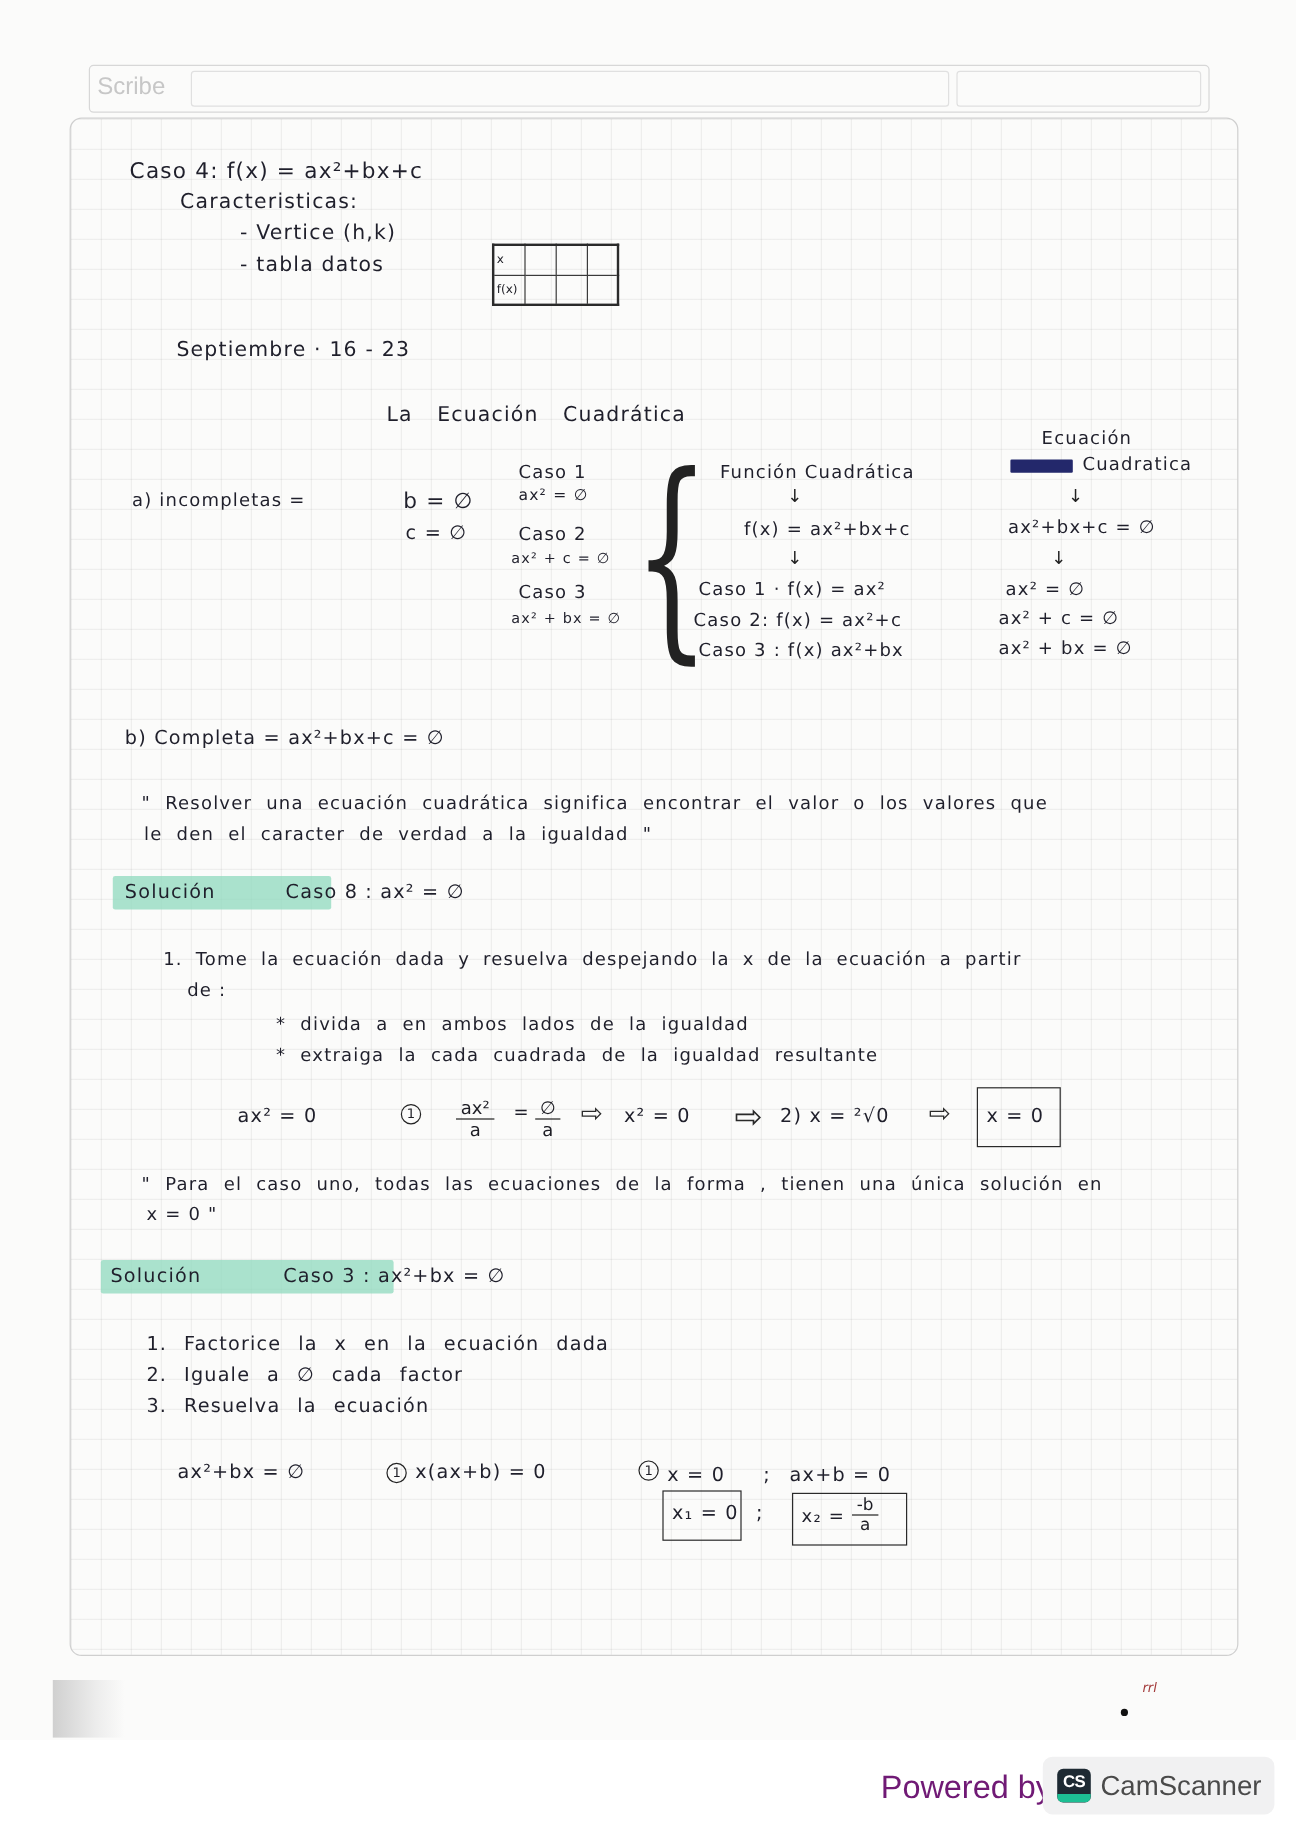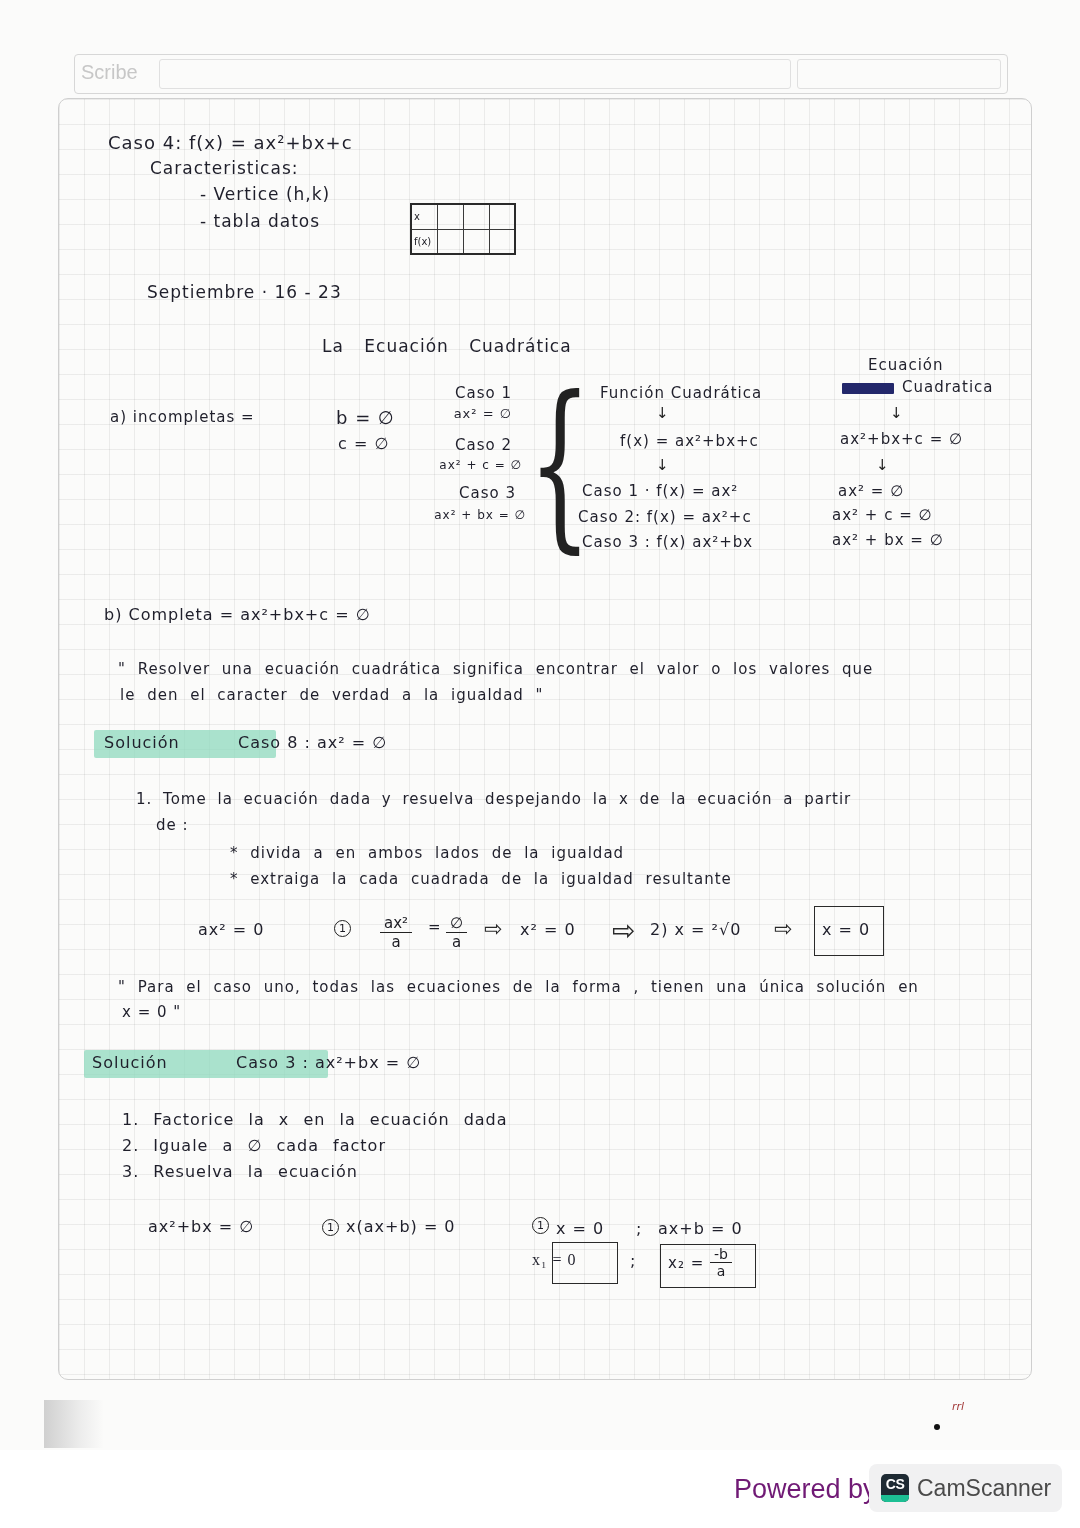--- a/index.html
+++ b/index.html
@@ -40,21 +40,21 @@
       linear-gradient(to right, rgba(150,150,150,.16) 1px, transparent 1px),
       linear-gradient(to bottom, rgba(150,150,150,.16) 1px, transparent 1px);
     background-size: 25px 25px;
   }
 
   .hw { position: absolute; font-family: "DejaVu Sans", sans-serif; color: #1f1f2b; white-space: nowrap; letter-spacing: 1px; }
   .s18 { font-size: 18px; }
   .s17 { font-size: 17px; }
   .s16 { font-size: 16px; }
   .s15 { font-size: 15px; }
-  .ctr { text-align: right; }
+  .ctr { text-align: left; }
 
   .mini-table {
     position: absolute; left: 410px; top: 203px; width: 106px; height: 52px;
     border: 2px solid #2a2a2a; border-collapse: collapse;
   }
   .mini-table td { border: 1.5px solid #3a3a3a; width: 26px; height: 24px; font-size: 10px; padding-left: 2px; }
   .mini-table td:first-child { width: 26px; }
 
   .brace {
     position: absolute; font-family: "DejaVu Serif", serif; font-weight: 100; color: #222;
@@ -226,21 +226,21 @@
 
   <div class="hw s16" style="left:148px;top:1217px;">ax²+bx = ∅</div>
   <div class="circ" style="left:322px;top:1219px;">1</div>
   <div class="hw s16" style="left:346px;top:1217px;">x(ax+b) = 0</div>
   <div class="circ" style="left:532px;top:1217px;">1</div>
   <div class="hw s16" style="left:556px;top:1219px;">x = 0</div>
   <div class="hw s16" style="left:636px;top:1219px;">;</div>
   <div class="hw s16" style="left:658px;top:1219px;">ax+b = 0</div>
 
   <div class="box" style="left:552px;top:1242px;width:66px;height:42px;"></div>
-  <div class="hw s16" style="left:532px;top:1251px;font-family:Liberation Serif, serif;">x₁ = 0</div>
+  <div class="hw s16" style="left:560px;top:1251px;">x₁ = 0</div>
   <div class="hw s16" style="left:630px;top:1251px;">;</div>
   <div class="box" style="left:660px;top:1244px;width:96px;height:44px;"></div>
   <div class="hw s15" style="left:668px;top:1254px;">x₂ =</div>
   <div class="frac" style="left:710px;top:1246px;font-size:14px;">
     <span class="num">-b</span>
     <span class="den">a</span>
   </div>
 
   <div class="shadow-corner"></div>
   <div class="dot-mark"></div>

